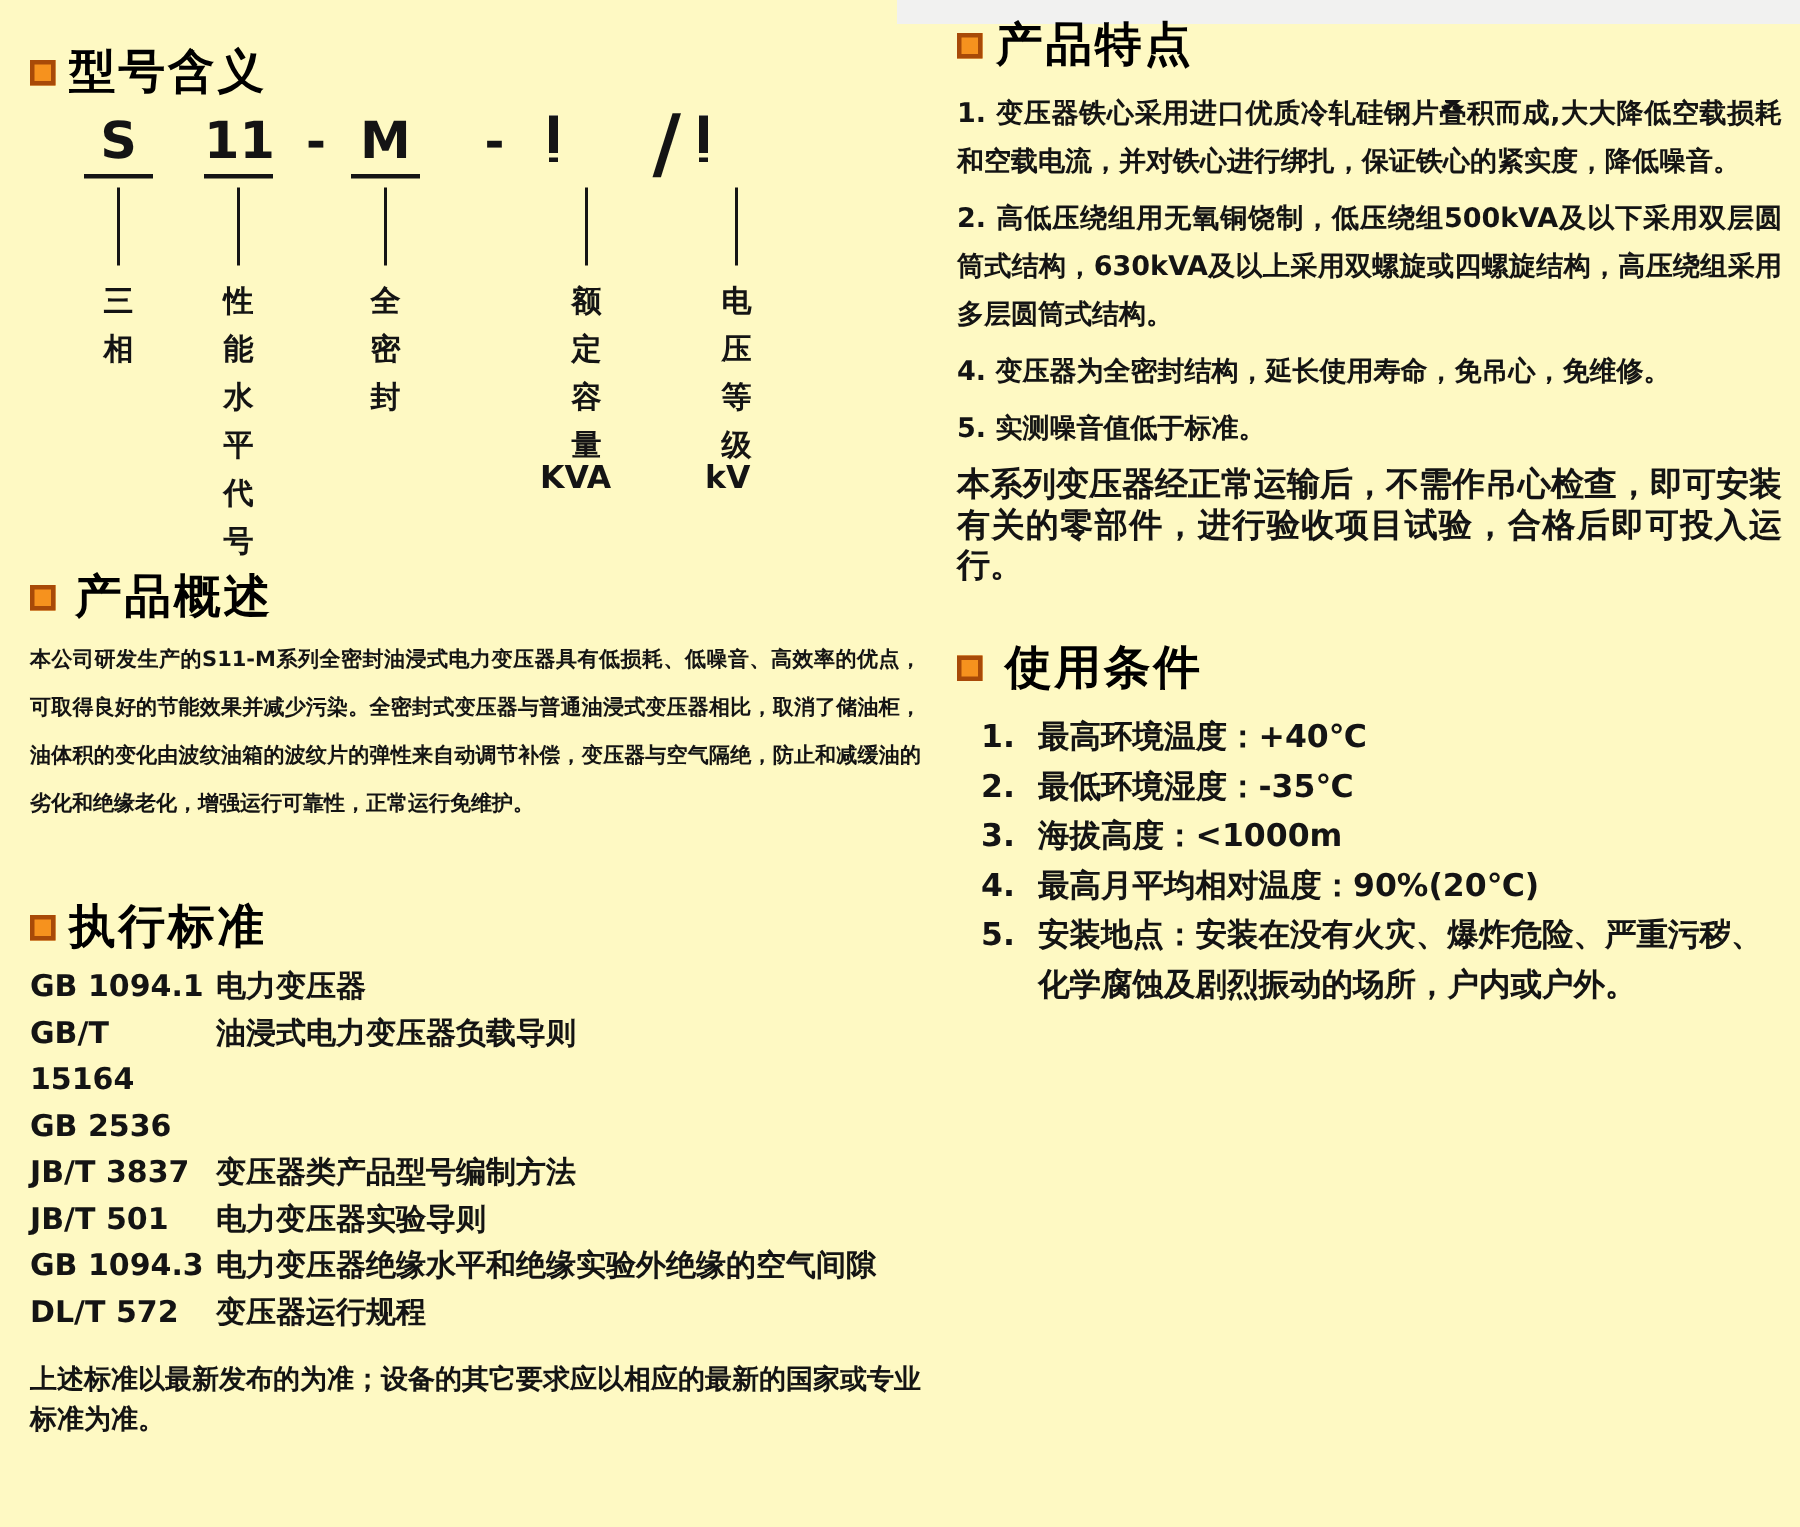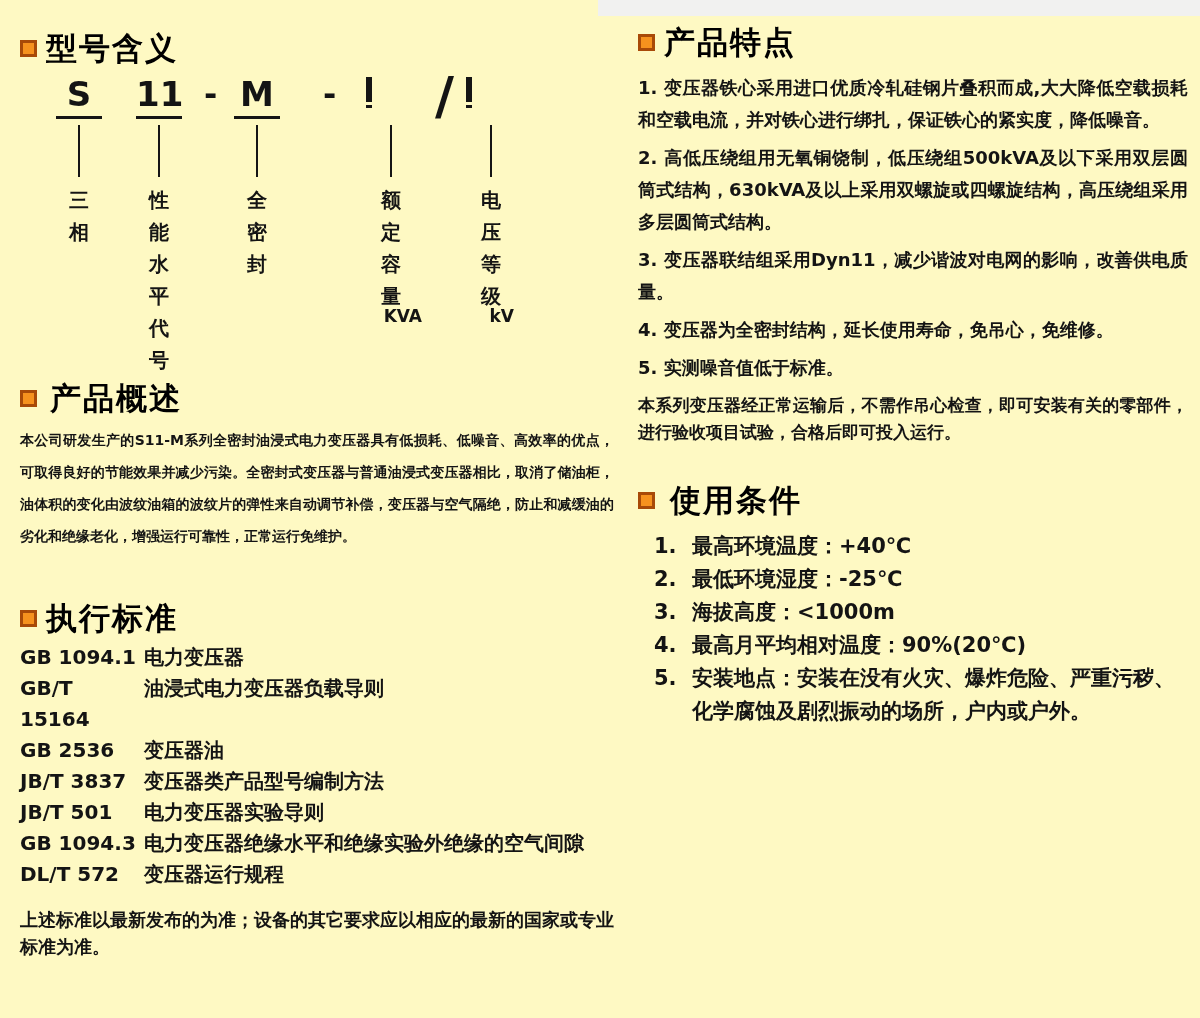--- a/index.html
+++ b/index.html
@@ -6,55 +6,55 @@
   html,body { background:#e9e9e9; }
   body { font-family:"DejaVu Sans", sans-serif; color:#141414; }
   .page {
     position:relative; width:1200px; height:1018px; margin:0 auto;
     background:#fef9c3; overflow:hidden;
   }
   .scan-band { position:absolute; top:0; left:598px; width:602px; height:16px; background:#f1f1f0; }
 
   .col { position:absolute; top:0; }
   .col-left  { left:20px;  width:594px; padding-top:30px; }
-  .col-right { left:638px; width:550px; padding-top:24px; }
+  .col-right { left:638px; width:550px; padding-top:12px; }
 
   
   .sec-head { display:flex; align-items:center; gap:9px; margin-bottom:6px; }
   .sq { width:17px; height:17px; background:#f6921e; border:3px solid #a84a08; flex:0 0 auto; }
   .sec-title { font-size:31px; font-weight:bold; color:#000; letter-spacing:2px; line-height:36px; }
 
   
   .diagram { position:relative; height:294px; margin-top:10px; }
   .dsym { position:absolute; top:0; text-align:center; font-size:34px; font-weight:bold;
           line-height:36px; border-bottom:3px solid #151515; padding-bottom:4px; }
   .dash { position:absolute; top:0px; font-size:32px; font-weight:bold; line-height:36px; }
   .dslash { position:absolute; top:-6px; font-size:52px; font-weight:600; line-height:52px; }
   .dbox-wrap { position:absolute; top:4px; border-bottom:3px solid #151515; padding-bottom:6px; }
   .dbox { width:44px; height:25px; border:3px solid #151515; background:#fff; }
   .vline { position:absolute; top:49px; width:2px; height:52px; background:#151515; }
   .vlabel { position:absolute; top:108px; width:30px; font-size:20px; font-weight:bold;
             line-height:32px; text-align:center; word-break:break-all; }
-  .vunit { position:absolute; top:230px; font-size:17px; font-weight:bold; text-align:right; }
+  .vunit { position:absolute; top:230px; font-size:21px; font-weight:bold; text-align:left; }
 
   
   .overview-head { margin-top:10px;gap:13px; }
   .body-par { font-size:14px; font-weight:bold; line-height:32px; text-align:justify; margin-top:8px; }
 
   
   .standards-head { margin-top:48px; }
   .std-row { display:flex; font-size:20px; font-weight:bold; line-height:31px; }
   .std-code { width:124px; flex:0 0 auto; }
   .std-name { flex:1; }
   .footnote { margin-top:16px; font-size:18px; font-weight:bold; line-height:27px; text-align:justify; }
 
   
   .feat-list { margin-top:12px; }
   .feat-item { font-size:18px; font-weight:bold; line-height:32px; text-align:justify; margin-bottom:6px; }
-  .feat-note { font-size:17px; font-weight:bold; line-height:27px; text-align:justify; margin-top:8px; }
+  .feat-note { font-size:22px; font-weight:bold; line-height:27px; text-align:justify; margin-top:8px; }
 
   
   .cond-head { margin-top:36px;gap:15px; }
   .cond-list { margin-top:12px; padding-left:16px; }
   .cond-row { display:flex; font-size:21px; font-weight:bold; line-height:33px; }
   .cond-num { width:38px; flex:0 0 auto; }
   .cond-text { flex:1; }
 </style>
 </head>
 <body>
@@ -109,21 +109,20 @@
       <div class="std-row">
         <span class="std-code">GB 1094.1</span>
         <span class="std-name">电力变压器</span>
       </div>
       <div class="std-row">
         <span class="std-code">GB/T 15164</span>
         <span class="std-name">油浸式电力变压器负载导则</span>
       </div>
       <div class="std-row">
         <span class="std-code">GB 2536</span>
-        <span class="std-name">变压器油</span>
       </div>
       <div class="std-row">
         <span class="std-code">JB/T 3837</span>
         <span class="std-name">变压器类产品型号编制方法</span>
       </div>
       <div class="std-row">
         <span class="std-code">JB/T 501</span>
         <span class="std-name">电力变压器实验导则</span>
       </div>
       <div class="std-row">
@@ -140,38 +139,37 @@
 
   <div class="col col-right">
 
     <div class="sec-head">
       <span class="sq"></span>
       <span class="sec-title">产品特点</span>
     </div>
     <div class="feat-list">
       <p class="feat-item">1. 变压器铁心采用进口优质冷轧硅钢片叠积而成,大大降低空载损耗和空载电流，并对铁心进行绑扎，保证铁心的紧实度，降低噪音。</p>
       <p class="feat-item">2.  高低压绕组用无氧铜饶制，低压绕组500kVA及以下采用双层圆筒式结构，630kVA及以上采用双螺旋或四螺旋结构，高压绕组采用多层圆筒式结构。</p>
-      <p class="feat-item">3. 变压器联结组采用Dyn11，减少谐波对电网的影响，改善供电质量。</p>
       <p class="feat-item">4.  变压器为全密封结构，延长使用寿命，免吊心，免维修。</p>
       <p class="feat-item">5. 实测噪音值低于标准。</p>
       <p class="feat-note">本系列变压器经正常运输后，不需作吊心检查，即可安装有关的零部件，进行验收项目试验，合格后即可投入运行。</p>
     </div>
 
     <div class="sec-head cond-head">
       <span class="sq"></span>
       <span class="sec-title">使用条件</span>
     </div>
     <div class="cond-list">
       <div class="cond-row">
         <span class="cond-num">1.</span>
         <span class="cond-text">最高环境温度：+40℃</span>
       </div>
       <div class="cond-row">
         <span class="cond-num">2.</span>
-        <span class="cond-text">最低环境湿度：-25℃</span>
+        <span class="cond-text">最低环境湿度：-35℃</span>
       </div>
       <div class="cond-row">
         <span class="cond-num">3.</span>
         <span class="cond-text">海拔高度：&lt;1000m</span>
       </div>
       <div class="cond-row">
         <span class="cond-num">4.</span>
         <span class="cond-text">最高月平均相对温度：90%(20℃)</span>
       </div>
       <div class="cond-row">

